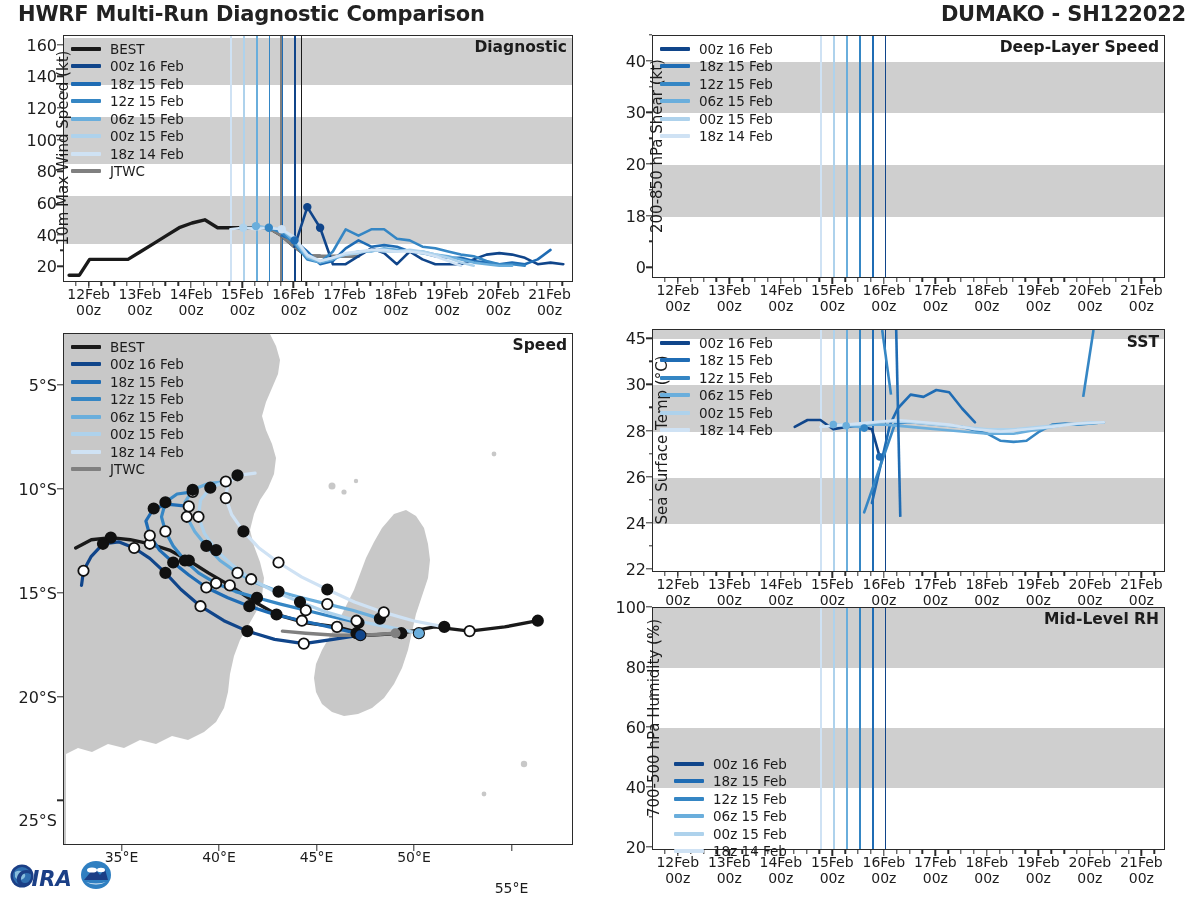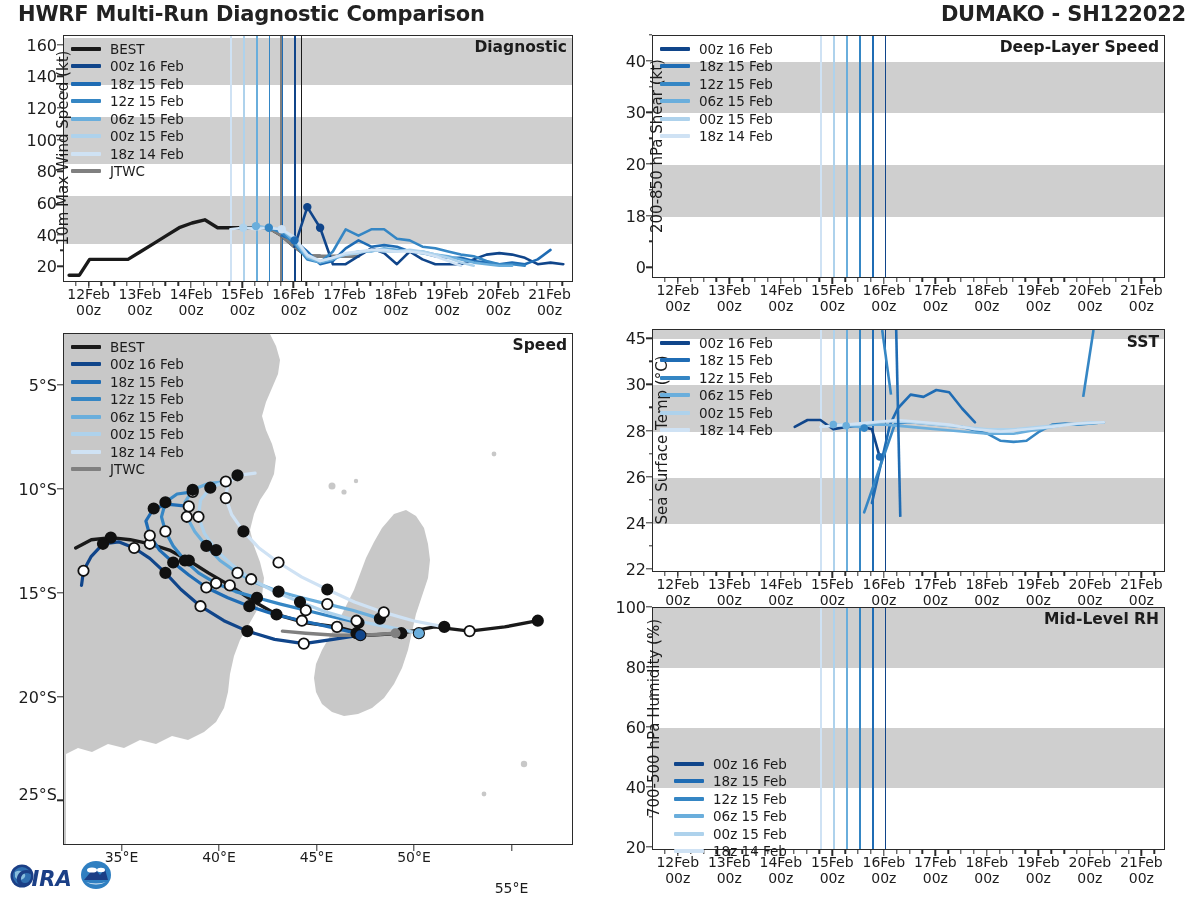--- a/index.html
+++ b/index.html
@@ -351,21 +351,21 @@
   <div class="corner-title">Speed</div>
   <div class="yticks">
       <div class="ytick" style="top:51.938775510204096px;">5°S</div>
       <div class="ytickmark" style="top:51.938775510204096px;"></div>
       <div class="ytick" style="top:155.81632653061223px;">10°S</div>
       <div class="ytickmark" style="top:155.81632653061223px;"></div>
       <div class="ytick" style="top:259.6938775510204px;">15°S</div>
       <div class="ytickmark" style="top:259.6938775510204px;"></div>
       <div class="ytick" style="top:363.57142857142856px;">20°S</div>
       <div class="ytickmark" style="top:363.57142857142856px;"></div>
-      <div class="ytick" style="top:461px;">25°S</div>
+      <div class="ytick" style="top:487px;">25°S</div>
       <div class="ytickmark" style="top:467.44897959183675px;"></div>
     </div>
   <div class="xticks">
       <div class="xtick" style="left:58.5px;">35°E</div>
       <div class="xtickmark" style="left:58.5px;"></div>
       <div class="xtick" style="left:156px;">40°E</div>
       <div class="xtickmark" style="left:156px;"></div>
       <div class="xtick" style="left:253.5px;">45°E</div>
       <div class="xtickmark" style="left:253.5px;"></div>
       <div class="xtick" style="left:351px;">50°E</div>

